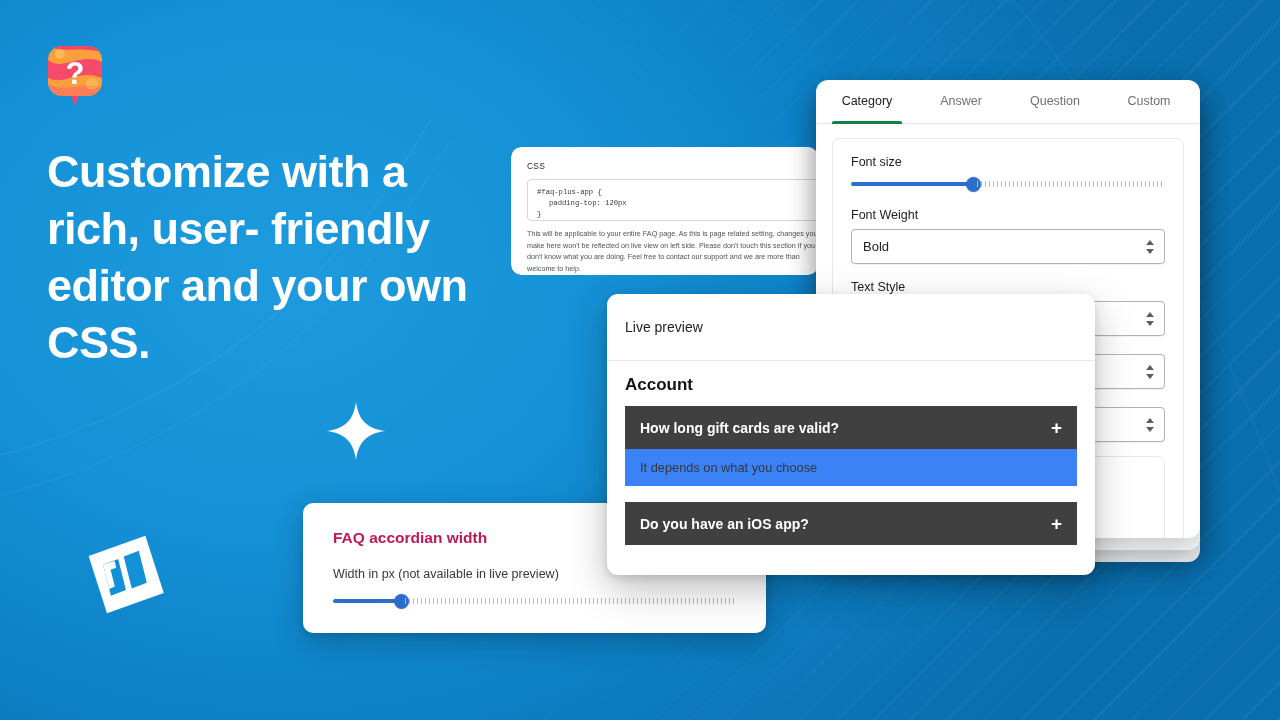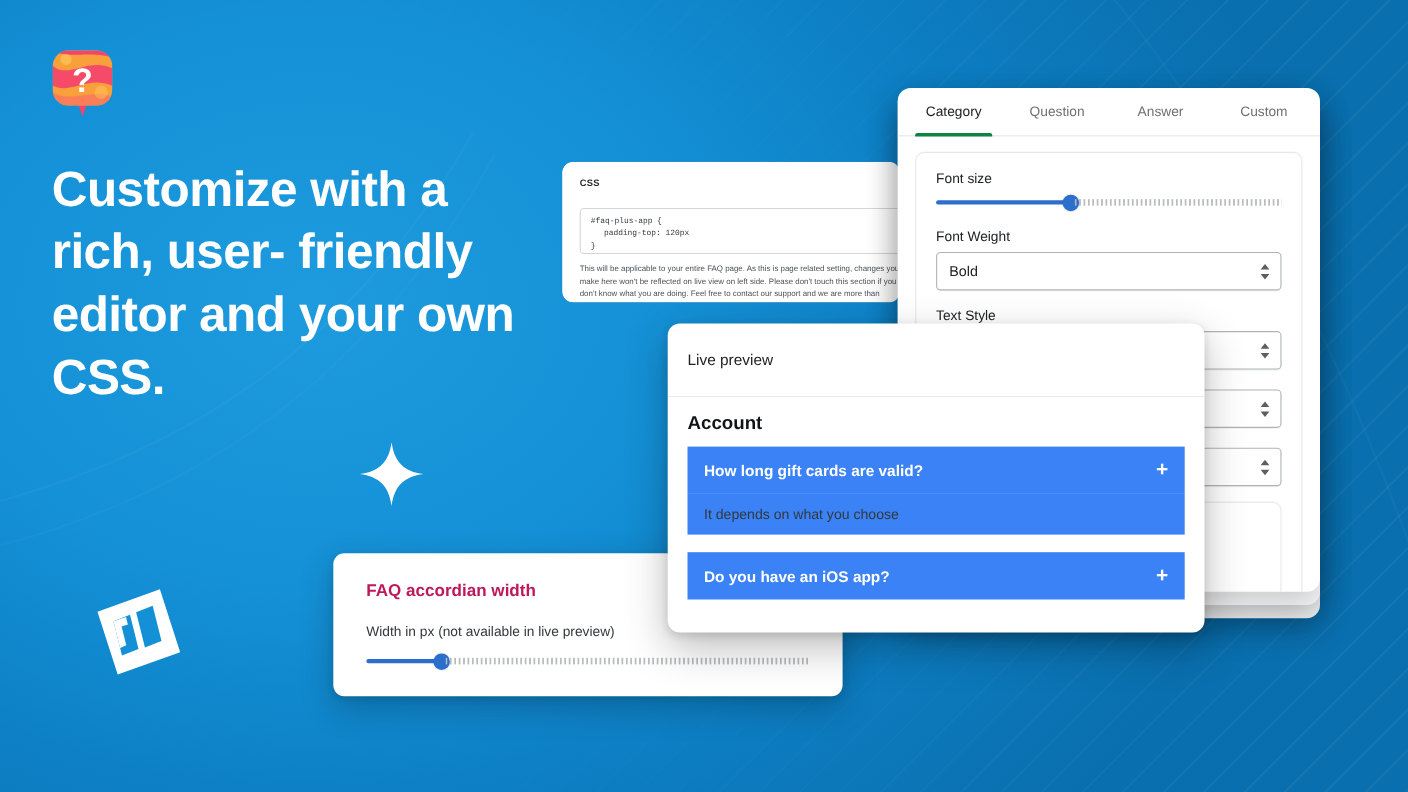--- a/index.html
+++ b/index.html
@@ -61,21 +61,21 @@
 
   
   #css-card {
     left: 511px; top: 147px;
     width: 330px; height: 128px;
     border-radius: 10px;
     clip-path: inset(0 23px 0 0 round 10px);
     z-index: 2;
   }
   #css-card .inner { padding: 14px 16px 0 16px; }
-  .css-label { font-size: 8.5px; font-weight: 700; color: #2b2b2b; letter-spacing: .2px; margin-bottom: 18px; }
+  .css-label { font-size: 8.5px; font-weight: 400; color: #2b2b2b; letter-spacing: .2px; margin-bottom: 8px; }
   .css-box {
     border: 1px solid #d3d6da; border-radius: 4px;
     padding: 7px 9px; height: 42px;
     font-family: "Liberation Mono", monospace;
     font-size: 7.2px; line-height: 11px; color: #32373c;
     overflow: hidden;
   }
   .css-box .ind { padding-left: 12px; }
   .css-help { margin-top: 7px; font-size: 7.2px; line-height: 11.5px; color: #4b5257; }
 
@@ -175,21 +175,21 @@
     box-shadow: 0 14px 38px rgba(0,0,0,0.26), 0 3px 8px rgba(0,0,0,0.12);
   }
   .preview-head {
     height: 67px; display: flex; align-items: center;
     padding: 0 18px; border-bottom: 1px solid #e9eaeb;
     font-size: 14px; color: #202223;
   }
   .preview-body { padding: 14px 18px 16px 18px; }
   .preview-body h3 { font-size: 17px; font-weight: 700; color: #111518; margin-bottom: 11px; }
   .acc-q {
-    background: #3b82f6; color: #fff;
+    background: #404040; color: #fff;
     height: 43px; display: flex; align-items: center; justify-content: space-between;
     padding: 0 15px;
     font-size: 14px; font-weight: 700;
   }
   .acc-plus { font-size: 19px; font-weight: 700; line-height: 1; }
   .acc-a {
     background: #3b82f6; color: #33383b;
     min-height: 37px; display: flex; align-items: center;
     padding: 0 15px; font-size: 12.8px;
   }
@@ -255,24 +255,24 @@
   <div id="panel-stack">
     <div class="stack-layer" id="layer-3"></div>
     <div class="stack-layer" id="layer-2"></div>
 
     <div class="stack-layer" id="panel">
       <div class="tabs">
         <div class="tab active">
           <span>Category</span>
         </div>
         <div class="tab">
+          <span>Answer</span>
+        </div>
+        <div class="tab">
           <span>Question</span>
-        </div>
-        <div class="tab">
-          <span>Answer</span>
         </div>
         <div class="tab">
           <span>Custom</span>
         </div>
       </div>
 
       <div class="panel-body">
         <div class="settings-card">
 
           <div class="field-label">Font size</div>

